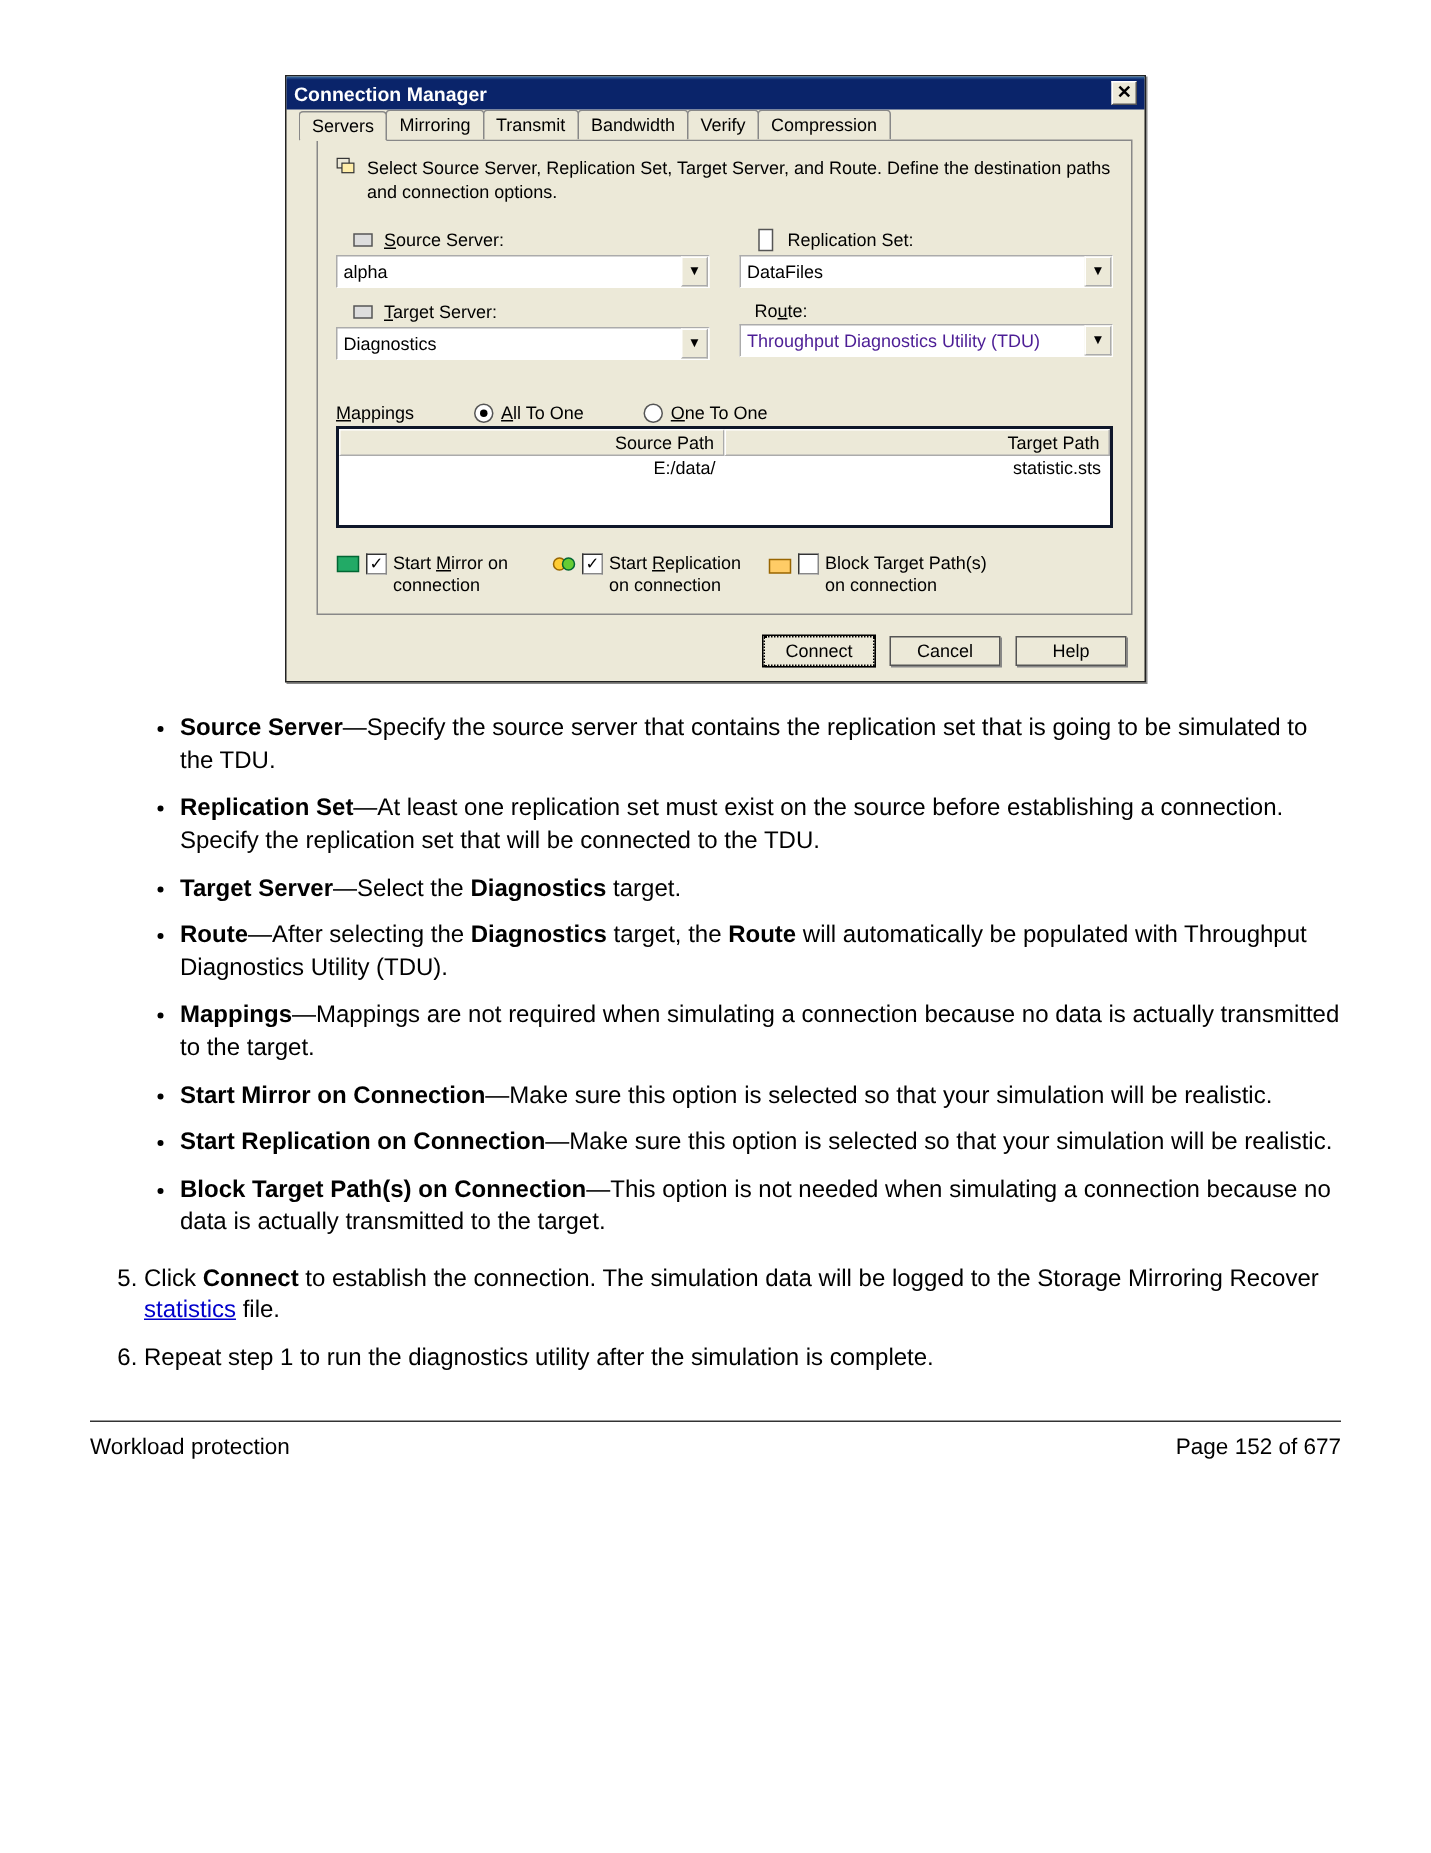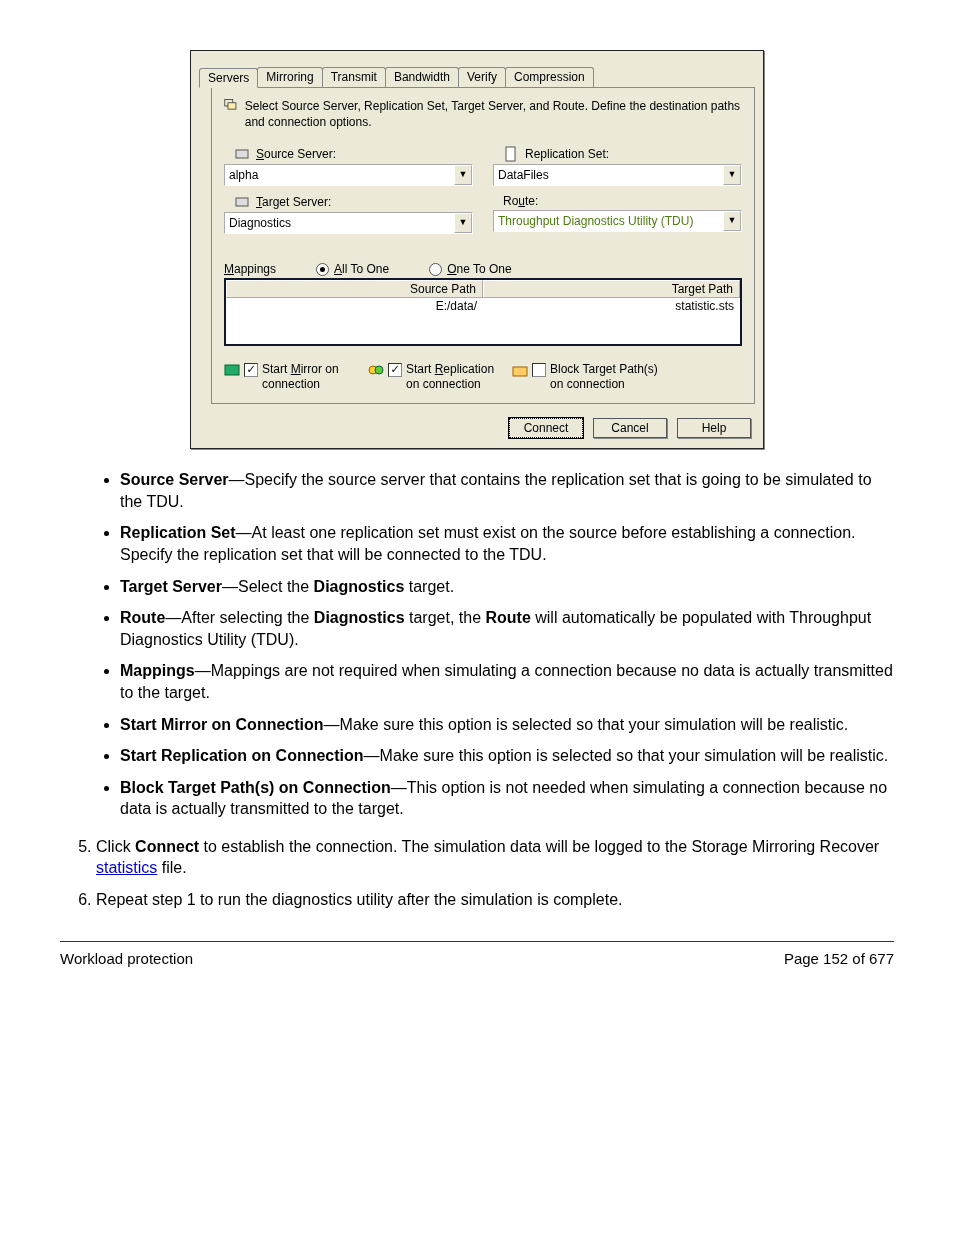--- a/index.html
+++ b/index.html
@@ -33,32 +33,32 @@
   width: 15px; height: 14px;
   background: #ece9d8;
   color: #000;
   font-size: 12px;
   text-align: center;
   line-height: 13px;
   border: 1px solid #fff;
   border-right-color:#555; border-bottom-color:#555;
   font-family: Arial;
 }
-.tabs { display:flex; gap:0; padding:16px 8px 0 8px; font-family:Tahoma,sans-serif; font-size:12px;}
+.tabs { display:flex; gap:0; padding:0 8px 0 8px; font-family:Tahoma,sans-serif; font-size:12px;}
 .tab { border:1px solid #888; border-bottom:none; background:#ece9d8; padding:2px 8px; border-radius:3px 3px 0 0; margin-right:-1px;}
 .tab.active{ background:#ece9d8; position:relative; top:1px; border-bottom:1px solid #ece9d8; z-index:2;}
 .tab-body { border:1px solid #888; border-top:1px solid #888; margin:0 8px 8px 20px; padding:10px 12px 12px 12px; background:#ece9d8; font-family:Tahoma,sans-serif; font-size:12px; }
 .help-row{display:flex; gap:8px; align-items:flex-start; margin-bottom:16px;}
 .help-text{line-height:1.35;}
 .field-row{display:flex; gap:20px;}
 .col{flex:1;}
 .label-row{display:flex;align-items:center;gap:6px;margin-bottom:2px; margin-left:10px;}
 .combo{display:flex;border:1px inset #fff; background:#fff; height:20px; align-items:center;}
 .combo input{border:none; flex:1; font-size:12px; padding:1px 4px; font-family:Tahoma,sans-serif; background:transparent;}
-.combo.disabled input{color:#4d7c0f;}
+.combo.disabled input{color:#4c1d95;}
 .combo .arrow{width:16px; height:18px; background:#ece9d8; border:1px outset #fff; text-align:center; font-size:9px; line-height:16px;}
 .mappings-row{display:flex; align-items:center; gap:40px; margin-top:28px;}
 .radio-wrap{display:flex; align-items:flex-end; gap:5px;}
 .radio-dot{width:11px;height:11px;border:1px solid #555;border-radius:50%;background:#fff;display:flex;align-items:center;justify-content:center;}
 .radio-dot.checked::after{content:"";width:5px;height:5px;background:#000;border-radius:50%;}
 .mapping-table{border:2px solid #0f172a; margin-top:2px; background:#fff;text-align:right;}
 .mapping-header{display:flex; background:#ece9d8;}
 .mapping-header div{flex:1;padding:1px 6px;border:1px outset #fff; font-size:12px;}
 .mapping-data{display:flex; height:46px;}
 .mapping-data div{flex:1;padding:1px 6px;font-size:12px;}
@@ -77,20 +77,24 @@
 .link{color:#0000cc;text-decoration:underline;}
 hr.footer-rule{margin-top:30px;border:none;border-top:1px solid #333;}
 .footer{display:flex;justify-content:space-between;font-size:15px;margin-top:8px;}
 .u{text-decoration:underline;}
 .ico{width:16px;height:16px;display:inline-block;}
 </style>
 </head>
 <body>
 
 <div class="dialog">
+  <div class="title-bar">
+    <span>Connection Manager</span>
+    <span class="close-box">✕</span>
+  </div>
   <div class="tabs">
     <span class="tab active">Servers</span>
     <span class="tab">Mirroring</span>
     <span class="tab">Transmit</span>
     <span class="tab">Bandwidth</span>
     <span class="tab">Verify</span>
     <span class="tab">Compression</span>
   </div>
   <div class="tab-body">
     <div class="help-row">

